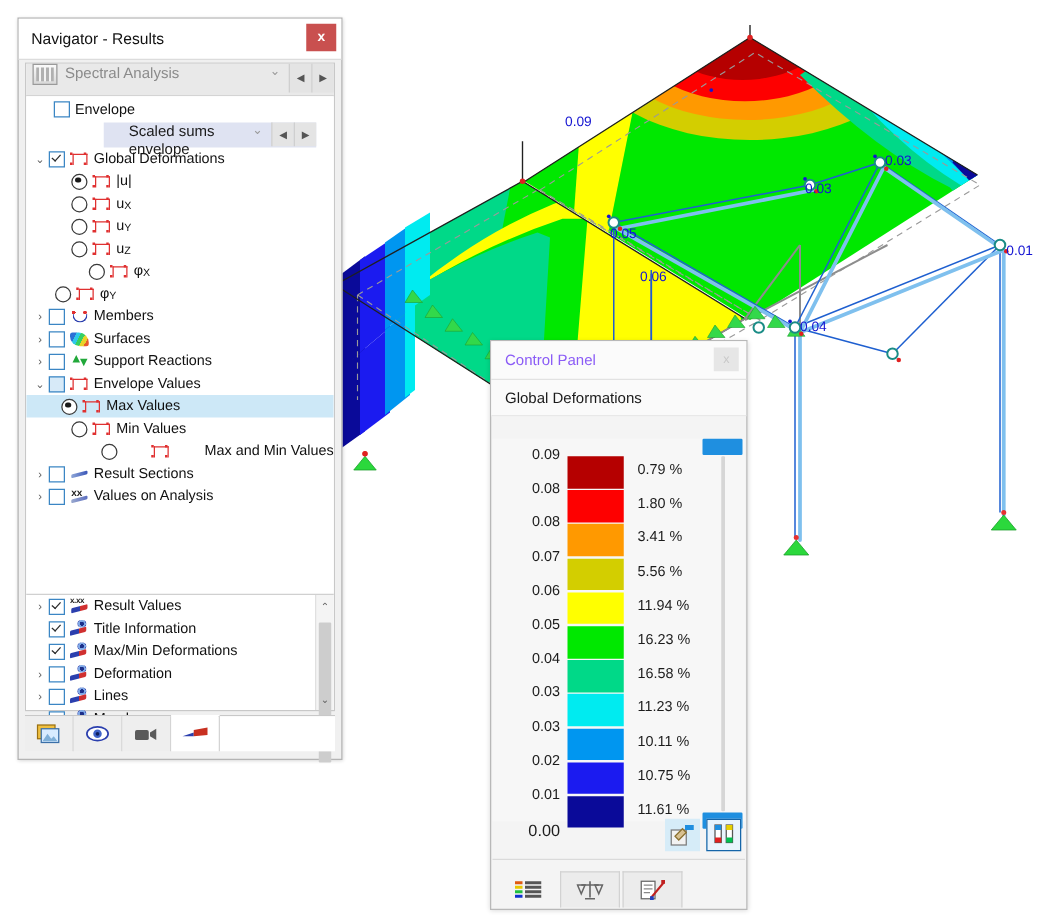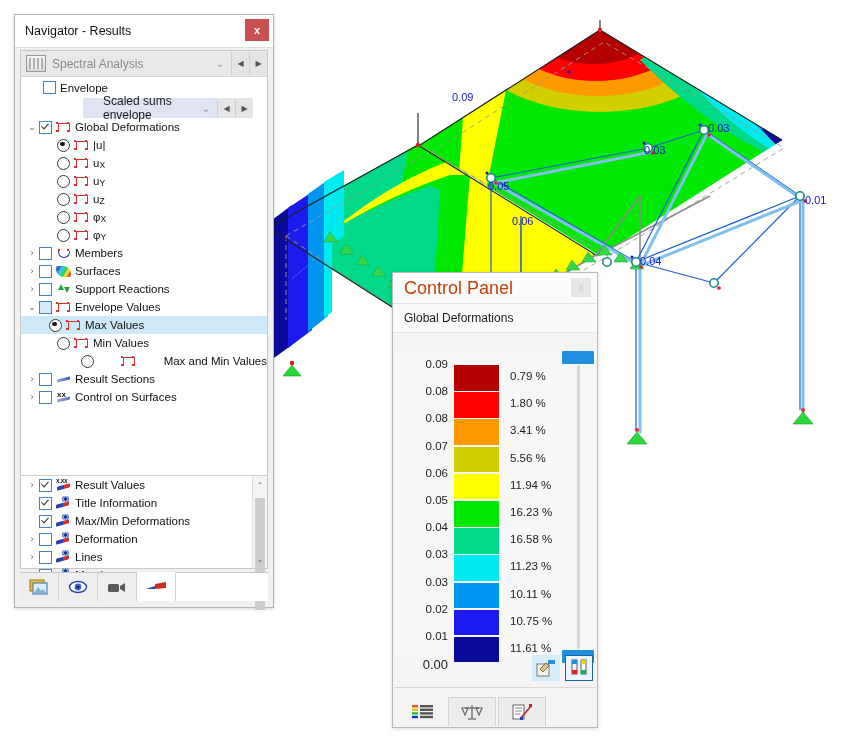--- a/index.html
+++ b/index.html
@@ -30,21 +30,21 @@
   .nav-close{
     position:absolute;right:4px;top:4px;width:24px;height:22px;
     background:#c9504f;color:#fff;font-size:11px;font-weight:bold;
     display:flex;align-items:center;justify-content:center;cursor:pointer;
   }
 
   .nav-body{position:absolute;left:5px;top:35px;width:246px;bottom:38px;background:#fff;border:1px solid #c8c8c8;}
 
   
   .combo{
-    display:flex;align-items:center;height:25px;
+    display:flex;height:25px;
     background:#e9e9e9;border-bottom:1px solid #d4d4d4;
   }
   .combo .cb-ico{width:18px;height:15px;margin:0 6px 0 5px;flex:none;
     background:linear-gradient(#fafafa,#d8d8d8);border:1px solid #9a9a9a;position:relative;}
   .combo .cb-ico:before{content:"";position:absolute;left:2px;top:2px;right:2px;bottom:2px;
     background:repeating-linear-gradient(90deg,#b0b0b0 0 2px,#f2f2f2 2px 4px);}
   .combo .cb-text{flex:1;color:#8b8b8b;font-size:12px;}
   .combo .cb-caret{width:22px;text-align:center;color:#9a9a9a;font-size:10px;}
   .spin{width:17px;height:23px;border-left:1px solid #cfcfcf;background:#e4e4e4;
     display:flex;align-items:center;justify-content:center;color:#555;font-size:8px;cursor:pointer;}
@@ -114,21 +114,21 @@
   .ntab{width:38px;border-right:1px solid #d4d4d4;display:flex;align-items:center;justify-content:center;cursor:pointer;background:#eeeeee;}
   .ntab.active{background:#ffffff;border-top:1px solid #fff;margin-top:-1px;}
   .ntab.fill{flex:1;background:#ffffff;border-right:none;}
 
   
   #panel{
     position:absolute;left:392px;top:272px;width:204px;height:454px;
     background:#f4f4f4;border:1px solid #b8b8b8;box-shadow:0 1px 4px rgba(0,0,0,.16);
   }
   .cp-title{height:30px;background:#fbfbfb;border-bottom:1px solid #e2e2e2;display:flex;align-items:center;padding-left:11px;position:relative;}
-  .cp-title-text{color:#c2410c;font-size:18px;}
+  .cp-title-text{color:#8b5cf6;font-size:12px;}
   .cp-close{position:absolute;right:6px;top:5px;width:20px;height:19px;background:#e6e6e6;color:#c8c8c8;
     font-size:10px;display:flex;align-items:center;justify-content:center;cursor:pointer;}
   .cp-head{background:#fafafa;padding:7px 0 7px 11px;border-bottom:1px solid #e8e8e8;line-height:14px;}
   .cp-head div{font-size:12px;color:#1a1a1a;}
   .cp-legend{position:absolute;left:1px;right:1px;top:78px;bottom:70px;background:#f7f7f7;}
   .legend-grid{position:absolute;left:0;top:14px;width:100%;}
   .lg-row{position:relative;height:27.2px;}
   .lg-val{position:absolute;left:8px;top:-7px;width:46px;text-align:right;font-size:11.5px;color:#1c1c1c;}
   .lg-swatch{position:absolute;left:60px;top:0;width:45px;height:25.6px;}
   .lg-pct{position:absolute;left:116px;top:5px;font-size:11.5px;color:#1c1c1c;}
@@ -409,27 +409,27 @@
           <span class="radio"></span>
           <span class="ticon ic-frame"></span>
           <span class="lbl"><span>u</span><span class="sub">Y</span></span>
         </div>
         <div class="row" style="padding-left:22px;">
           <span class="exp none"></span>
           <span class="radio"></span>
           <span class="ticon ic-frame"></span>
           <span class="lbl"><span>u</span><span class="sub">Z</span></span>
         </div>
-        <div class="row" style="padding-left:22px;">
+        <div class="row" style="padding-left:36px;">
           <span class="exp none"></span>
           <span class="radio"></span>
           <span class="ticon ic-frame"></span>
           <span class="lbl"><span>φ</span><span class="sub">X</span></span>
         </div>
-        <div class="row" style="padding-left:22px;">
+        <div class="row" style="padding-left:9px;">
           <span class="exp none"></span>
           <span class="radio"></span>
           <span class="ticon ic-frame"></span>
           <span class="lbl"><span>φ</span><span class="sub">Y</span></span>
         </div>
 
         <div class="row">
           <span class="exp">›</span>
           <span class="cbox"></span>
           <span class="ticon ic-member"></span>
@@ -476,21 +476,21 @@
         <div class="row">
           <span class="exp">›</span>
           <span class="cbox"></span>
           <span class="ticon ic-section"></span>
           <span class="lbl">Result Sections</span>
         </div>
         <div class="row">
           <span class="exp">›</span>
           <span class="cbox"></span>
           <span class="ticon ic-xx"></span>
-          <span class="lbl">Control on Surfaces</span>
+          <span class="lbl">Values on Analysis</span>
         </div>
       </div>
 
       <div style="position:absolute;left:0;right:0;top:424px;bottom:0;border-top:1px solid #d0d0d0;background:#fff;">
         <div class="row">
           <span class="exp">›</span>
           <span class="cbox checked"></span>
           <span class="ticon ic-rv"></span>
           <span class="lbl">Result Values</span>
         </div>

